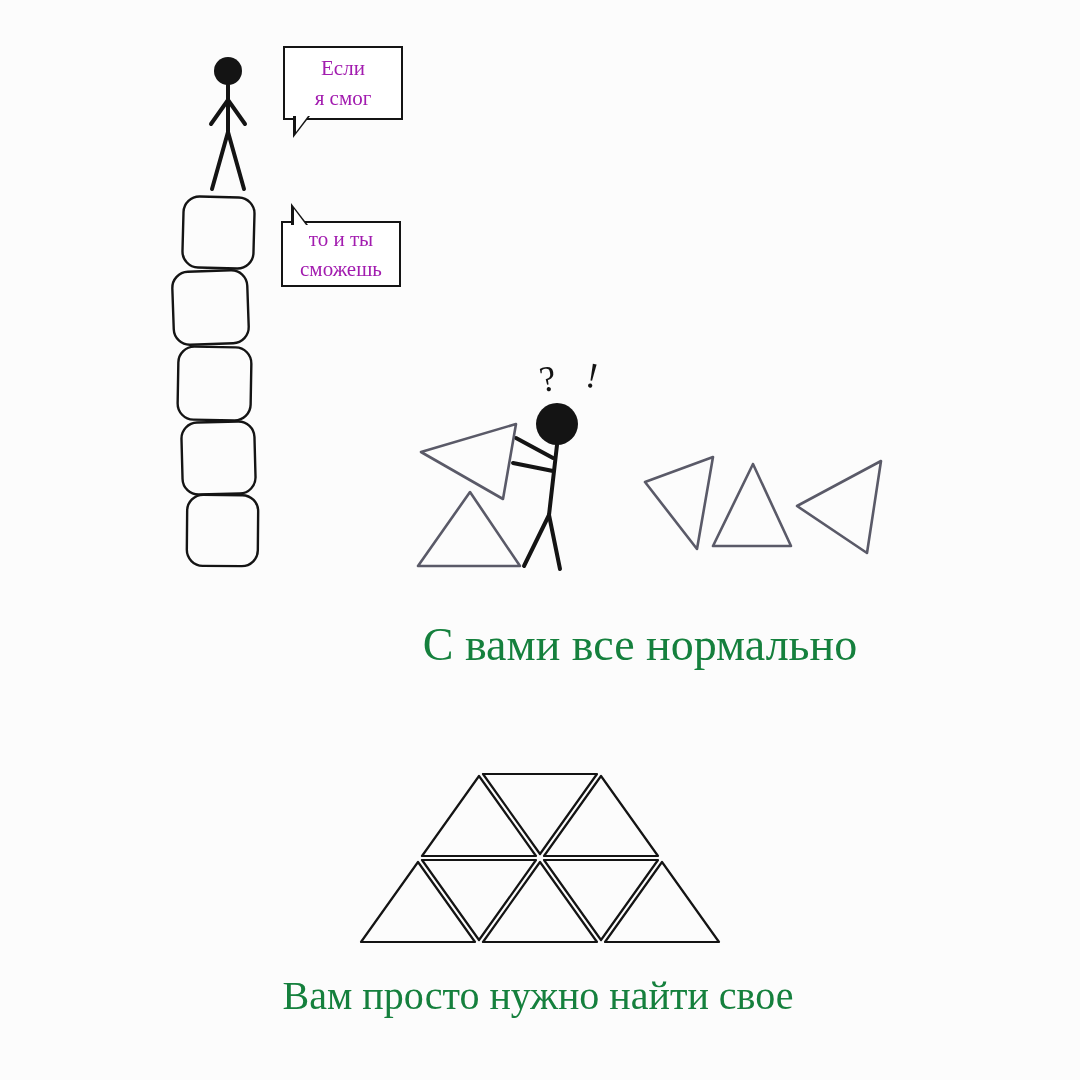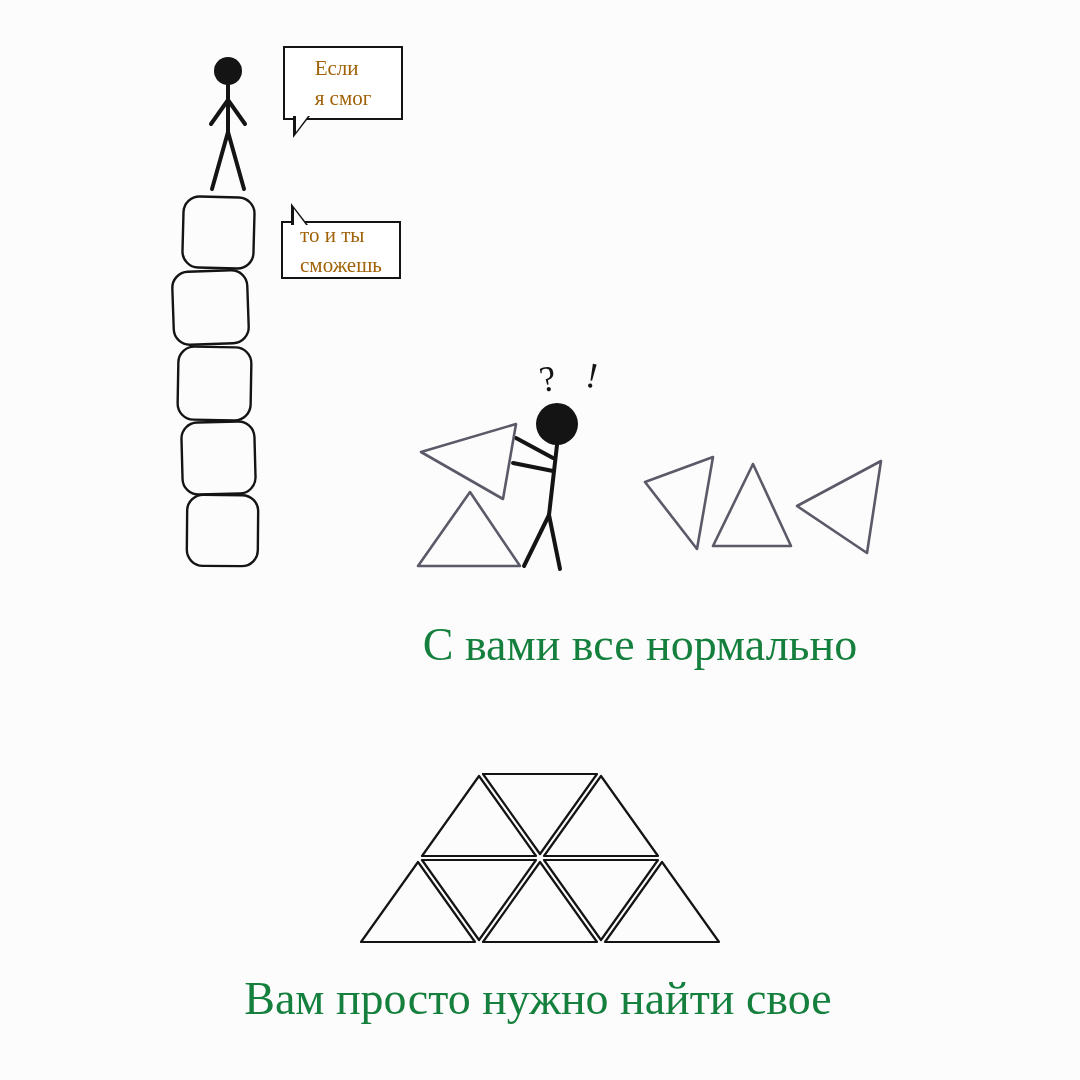--- a/index.html
+++ b/index.html
@@ -19,40 +19,41 @@
   #drawing {
     position: absolute;
     top: 0;
     left: 0;
   }
   .bubble {
     position: absolute;
     box-sizing: border-box;
     background: #ffffff;
     border: 2px solid #141414;
-    color: #a16207;
+    color: #a21caf;
+    text-align: center;
     font-size: 21px;
     line-height: 1.45;
     white-space: pre-line;
     display: flex;
     align-items: center;
     justify-content: center;
     padding: 6px 10px;
   }
   #bubble-first {
     left: 283px;
     top: 46px;
     width: 120px;
     height: 74px;
   }
   #bubble-second {
     left: 281px;
     top: 221px;
     width: 120px;
-    height: 58px;
+    height: 66px;
   }
   .tail {
     position: absolute;
     width: 0;
     height: 0;
   }
   .tail-down-outer {
     left: 8px;
     bottom: -20px;
     border-top: 22px solid #141414;
@@ -83,21 +84,21 @@
     transform: translateX(-50%);
   }
   #caption-middle {
     left: 640px;
     top: 618px;
     font-size: 46px;
   }
   #caption-bottom {
     left: 538px;
     top: 972px;
-    font-size: 46px;
+    font-size: 40px;
   }
 </style>
 </head>
 <body>
 
 <div id="stage">
 
   <svg id="drawing" width="1080" height="1080" viewBox="0 0 1080 1080">
 
     <g stroke="#141414" stroke-width="4" stroke-linecap="round" fill="none">

